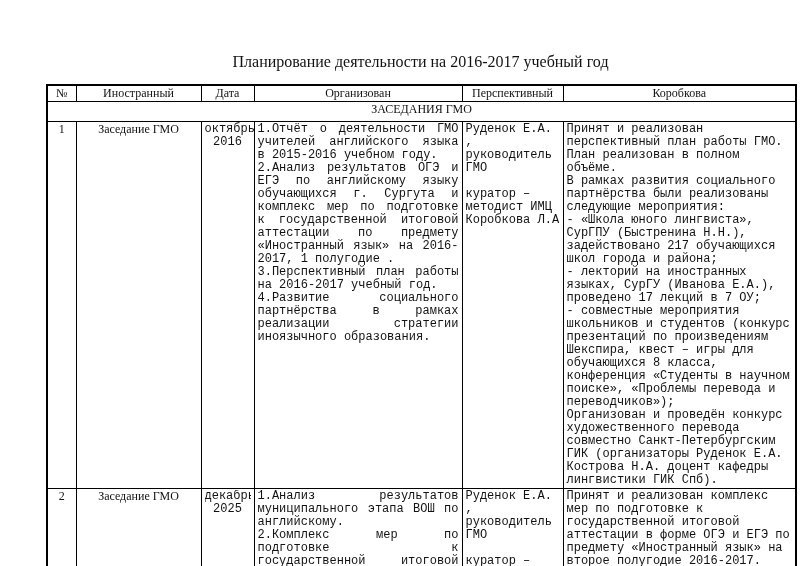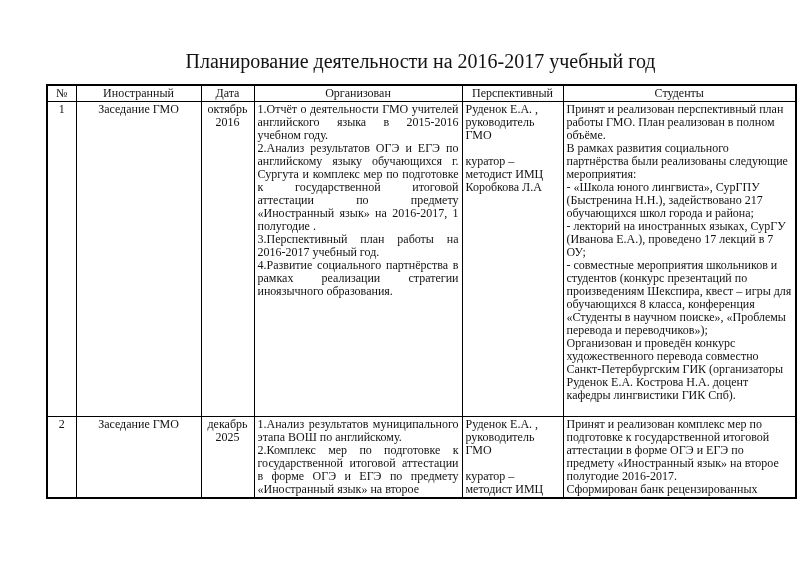--- a/index.html
+++ b/index.html
@@ -15,21 +15,21 @@
     overflow: hidden;
     font-family: "Liberation Serif", serif;
     color: #121212;
   }
   .doc-title {
     position: absolute;
     top: 53px;
     left: 46px;
     width: 749px;
     text-align: center;
-    font-size: 20px;
+    font-size: 16px;
     line-height: 17px;
     white-space: nowrap;
   }
   table.doc-table {
     position: absolute;
     top: 84px;
     left: 46px;
     width: 749px;
     table-layout: fixed;
     border-collapse: collapse;
@@ -52,21 +52,21 @@
   }
   tr.section-row { height: 20px; }
   td.section-cell {
     font-weight: bold;
     text-align: center;
     padding-right: 80px;
   }
   tr.body-row-1 { height: 315px; }
   td.c-num, td.c-event, td.c-date { text-align: center; }
   td.c-date { padding: 1px 1px; }
-  .pre { white-space: pre-line; }
+  .pre { white-space: pre-line; font-family: Liberation Mono, monospace; }
   td.c-content {
     text-align: justify;
     text-justify: inter-word;
   }
   .clip {
     height: 78px;
     overflow: hidden;
   }
 </style>
 </head>
@@ -85,24 +85,27 @@
       <col style="width:101px">
       <col style="width:233px">
     </colgroup>
     <thead>
       <tr class="header-row">
         <th>№</th>
         <th>Иностранный</th>
         <th>Дата</th>
         <th>Организован</th>
         <th>Перспективный</th>
-        <th>Студенты</th>
+        <th>Коробкова</th>
       </tr>
     </thead>
     <tbody>
+      <tr class="section-row">
+        <td class="section-cell" colspan="6">ЗАСЕДАНИЯ ГМО</td>
+      </tr>
 
       <tr class="body-row-1">
         <td class="c-num">1</td>
         <td class="c-event">Заседание ГМО</td>
         <td class="c-date pre">октябрь
 2016</td>
         <td class="c-content pre">1.Отчёт о деятельности ГМО учителей английского языка в 2015-2016 учебном году.
 2.Анализ результатов ОГЭ и ЕГЭ по английскому языку обучающихся г. Сургута и комплекс мер по подготовке к государственной итоговой аттестации по предмету «Иностранный язык» на 2016-2017, 1 полугодие .
 3.Перспективный план работы на 2016-2017 учебный год.
 4.Развитие социального партнёрства в рамках реализации стратегии иноязычного образования.</td>

